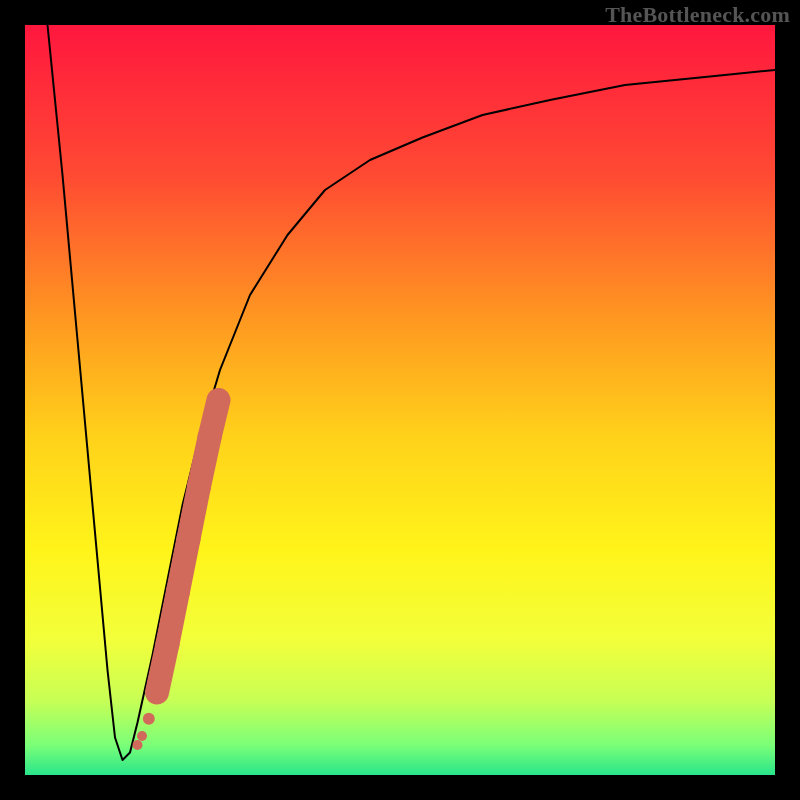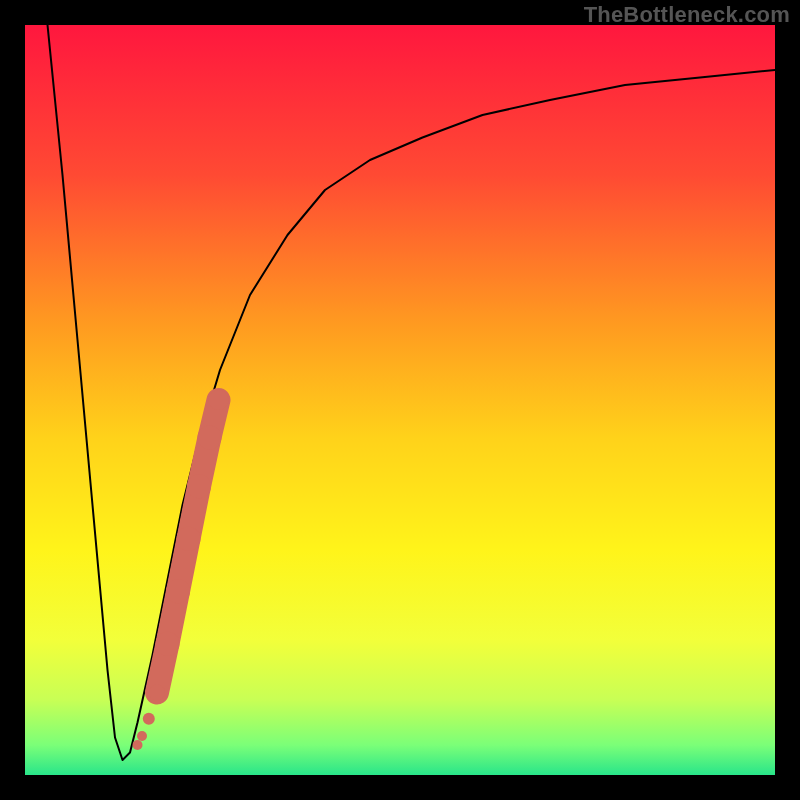--- a/index.html
+++ b/index.html
@@ -20,20 +20,21 @@
   .watermark {
     position: absolute;
     top: 2px;
     right: 10px;
     color: #555;
     font-size: 22px;
     font-weight: 600;
     letter-spacing: 0.2px;
     z-index: 5;
     user-select: none;
+    font-family: Liberation Serif, serif;
   }
   svg.plot {
     position: absolute;
     left: 25px;
     top: 25px;
     width: 750px;
     height: 750px;
   }
 </style>
 </head>

